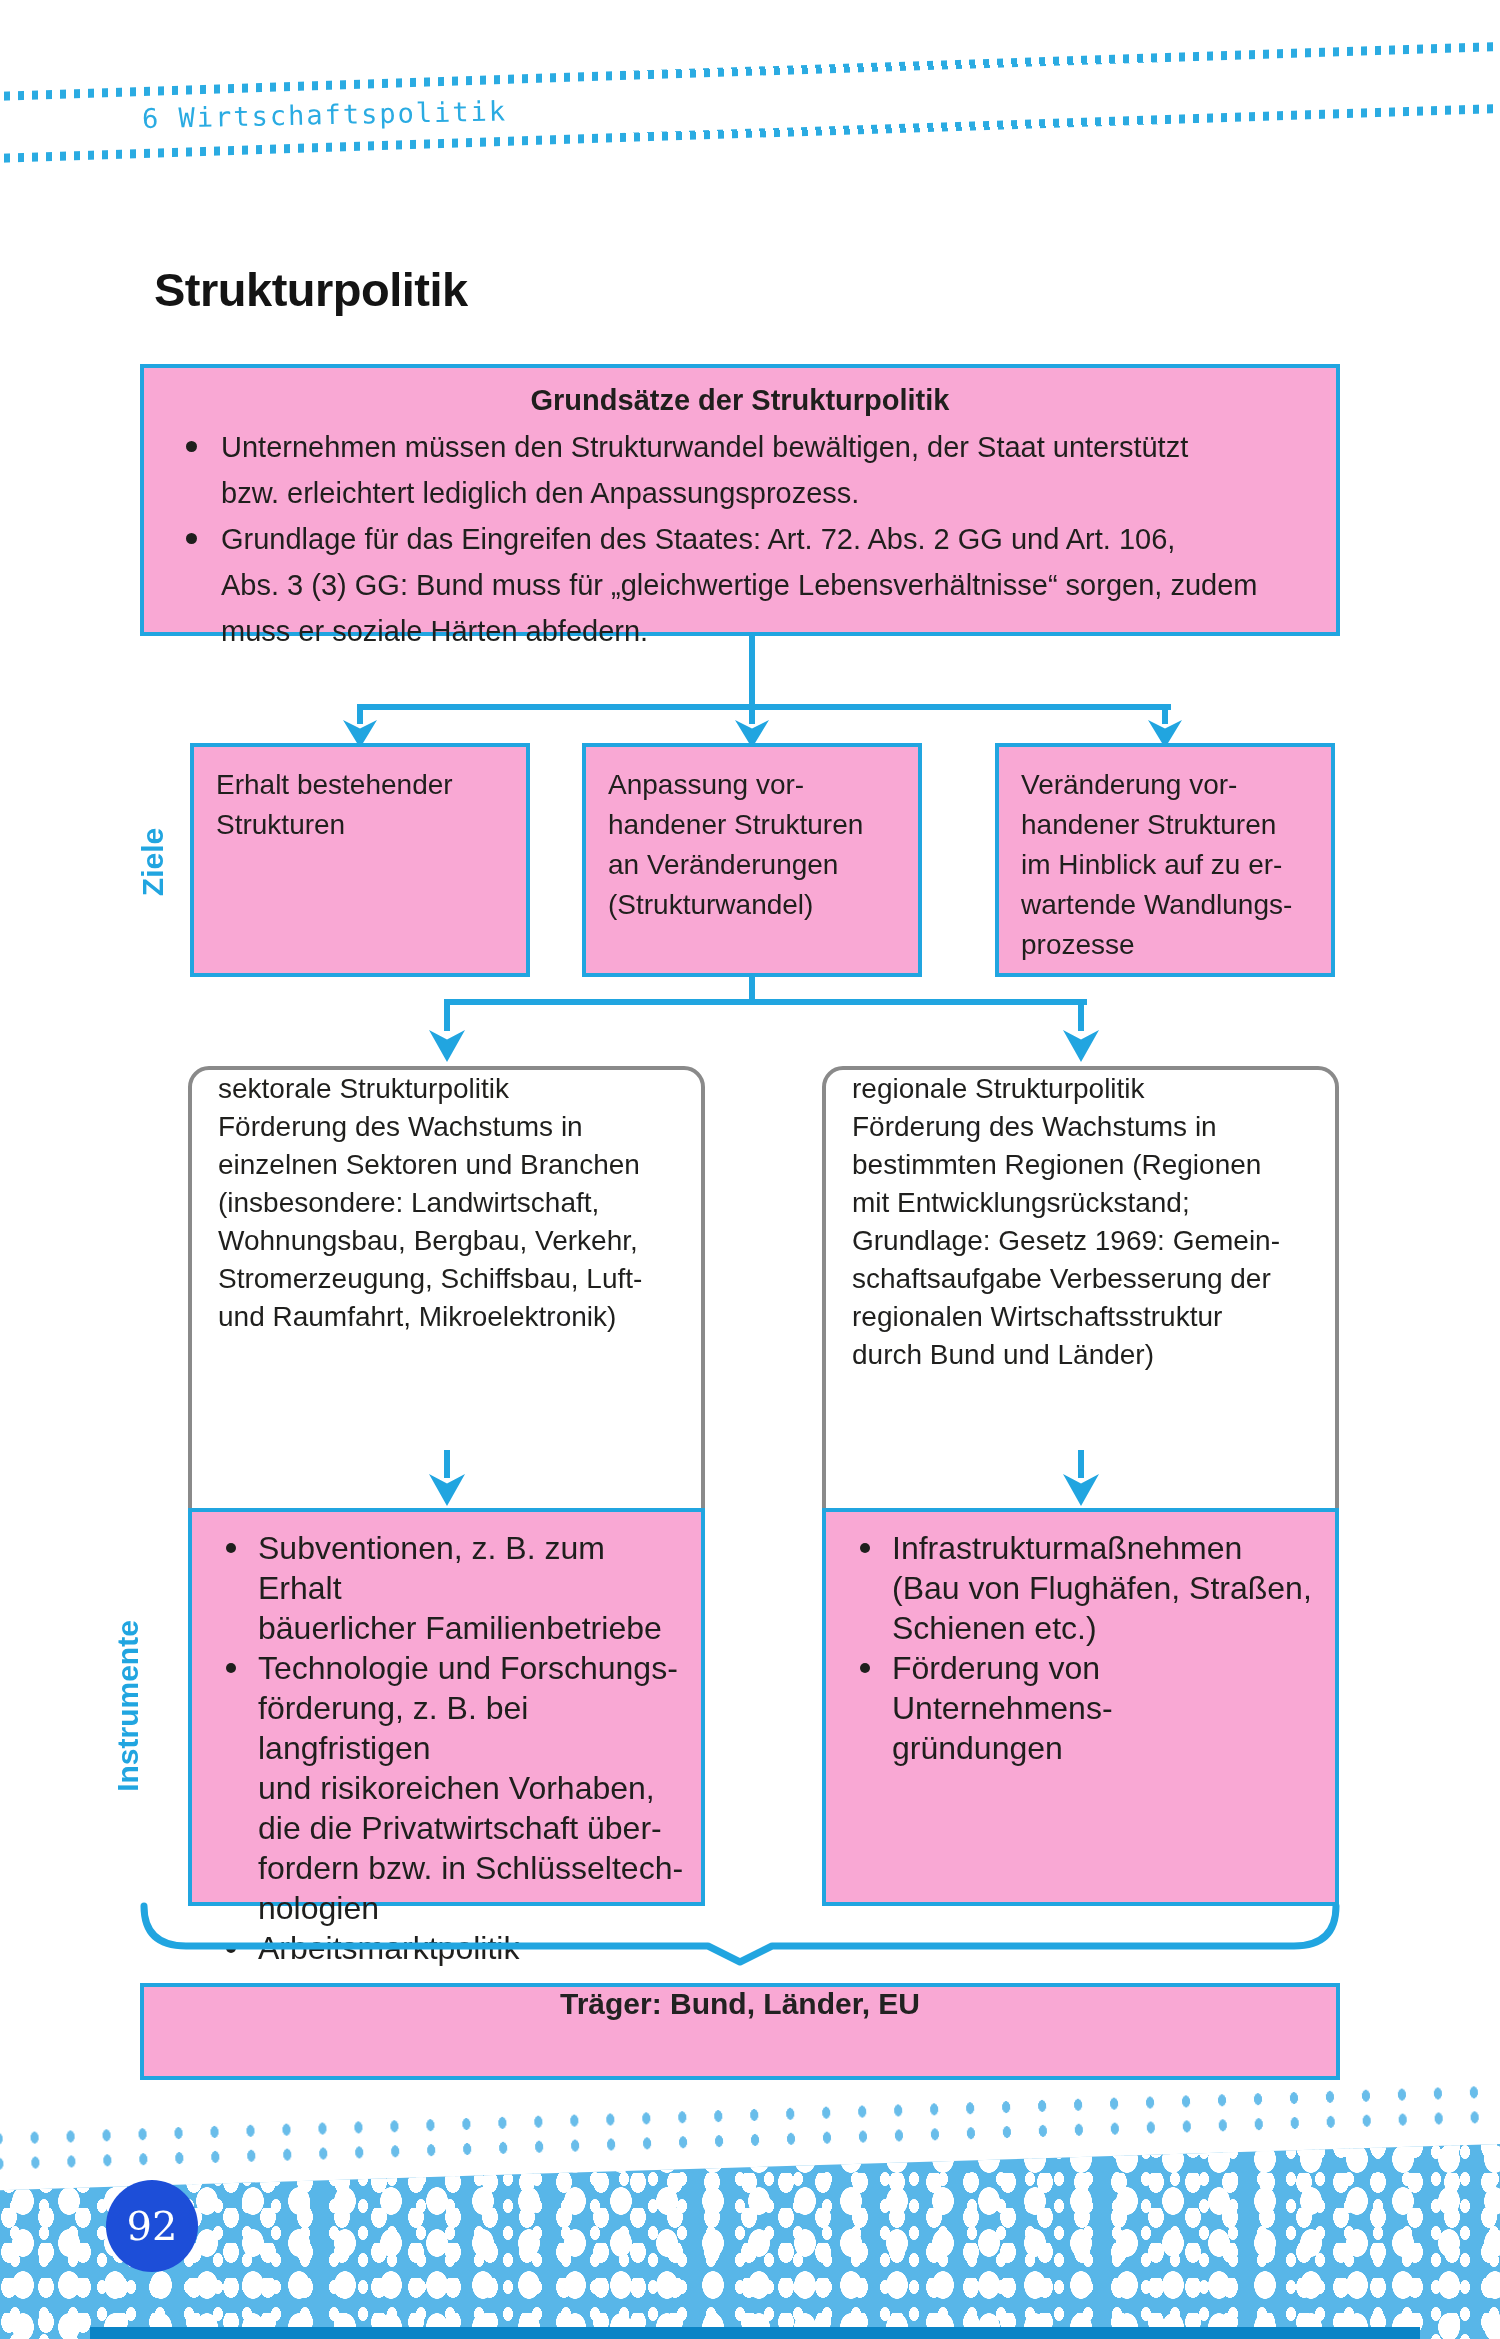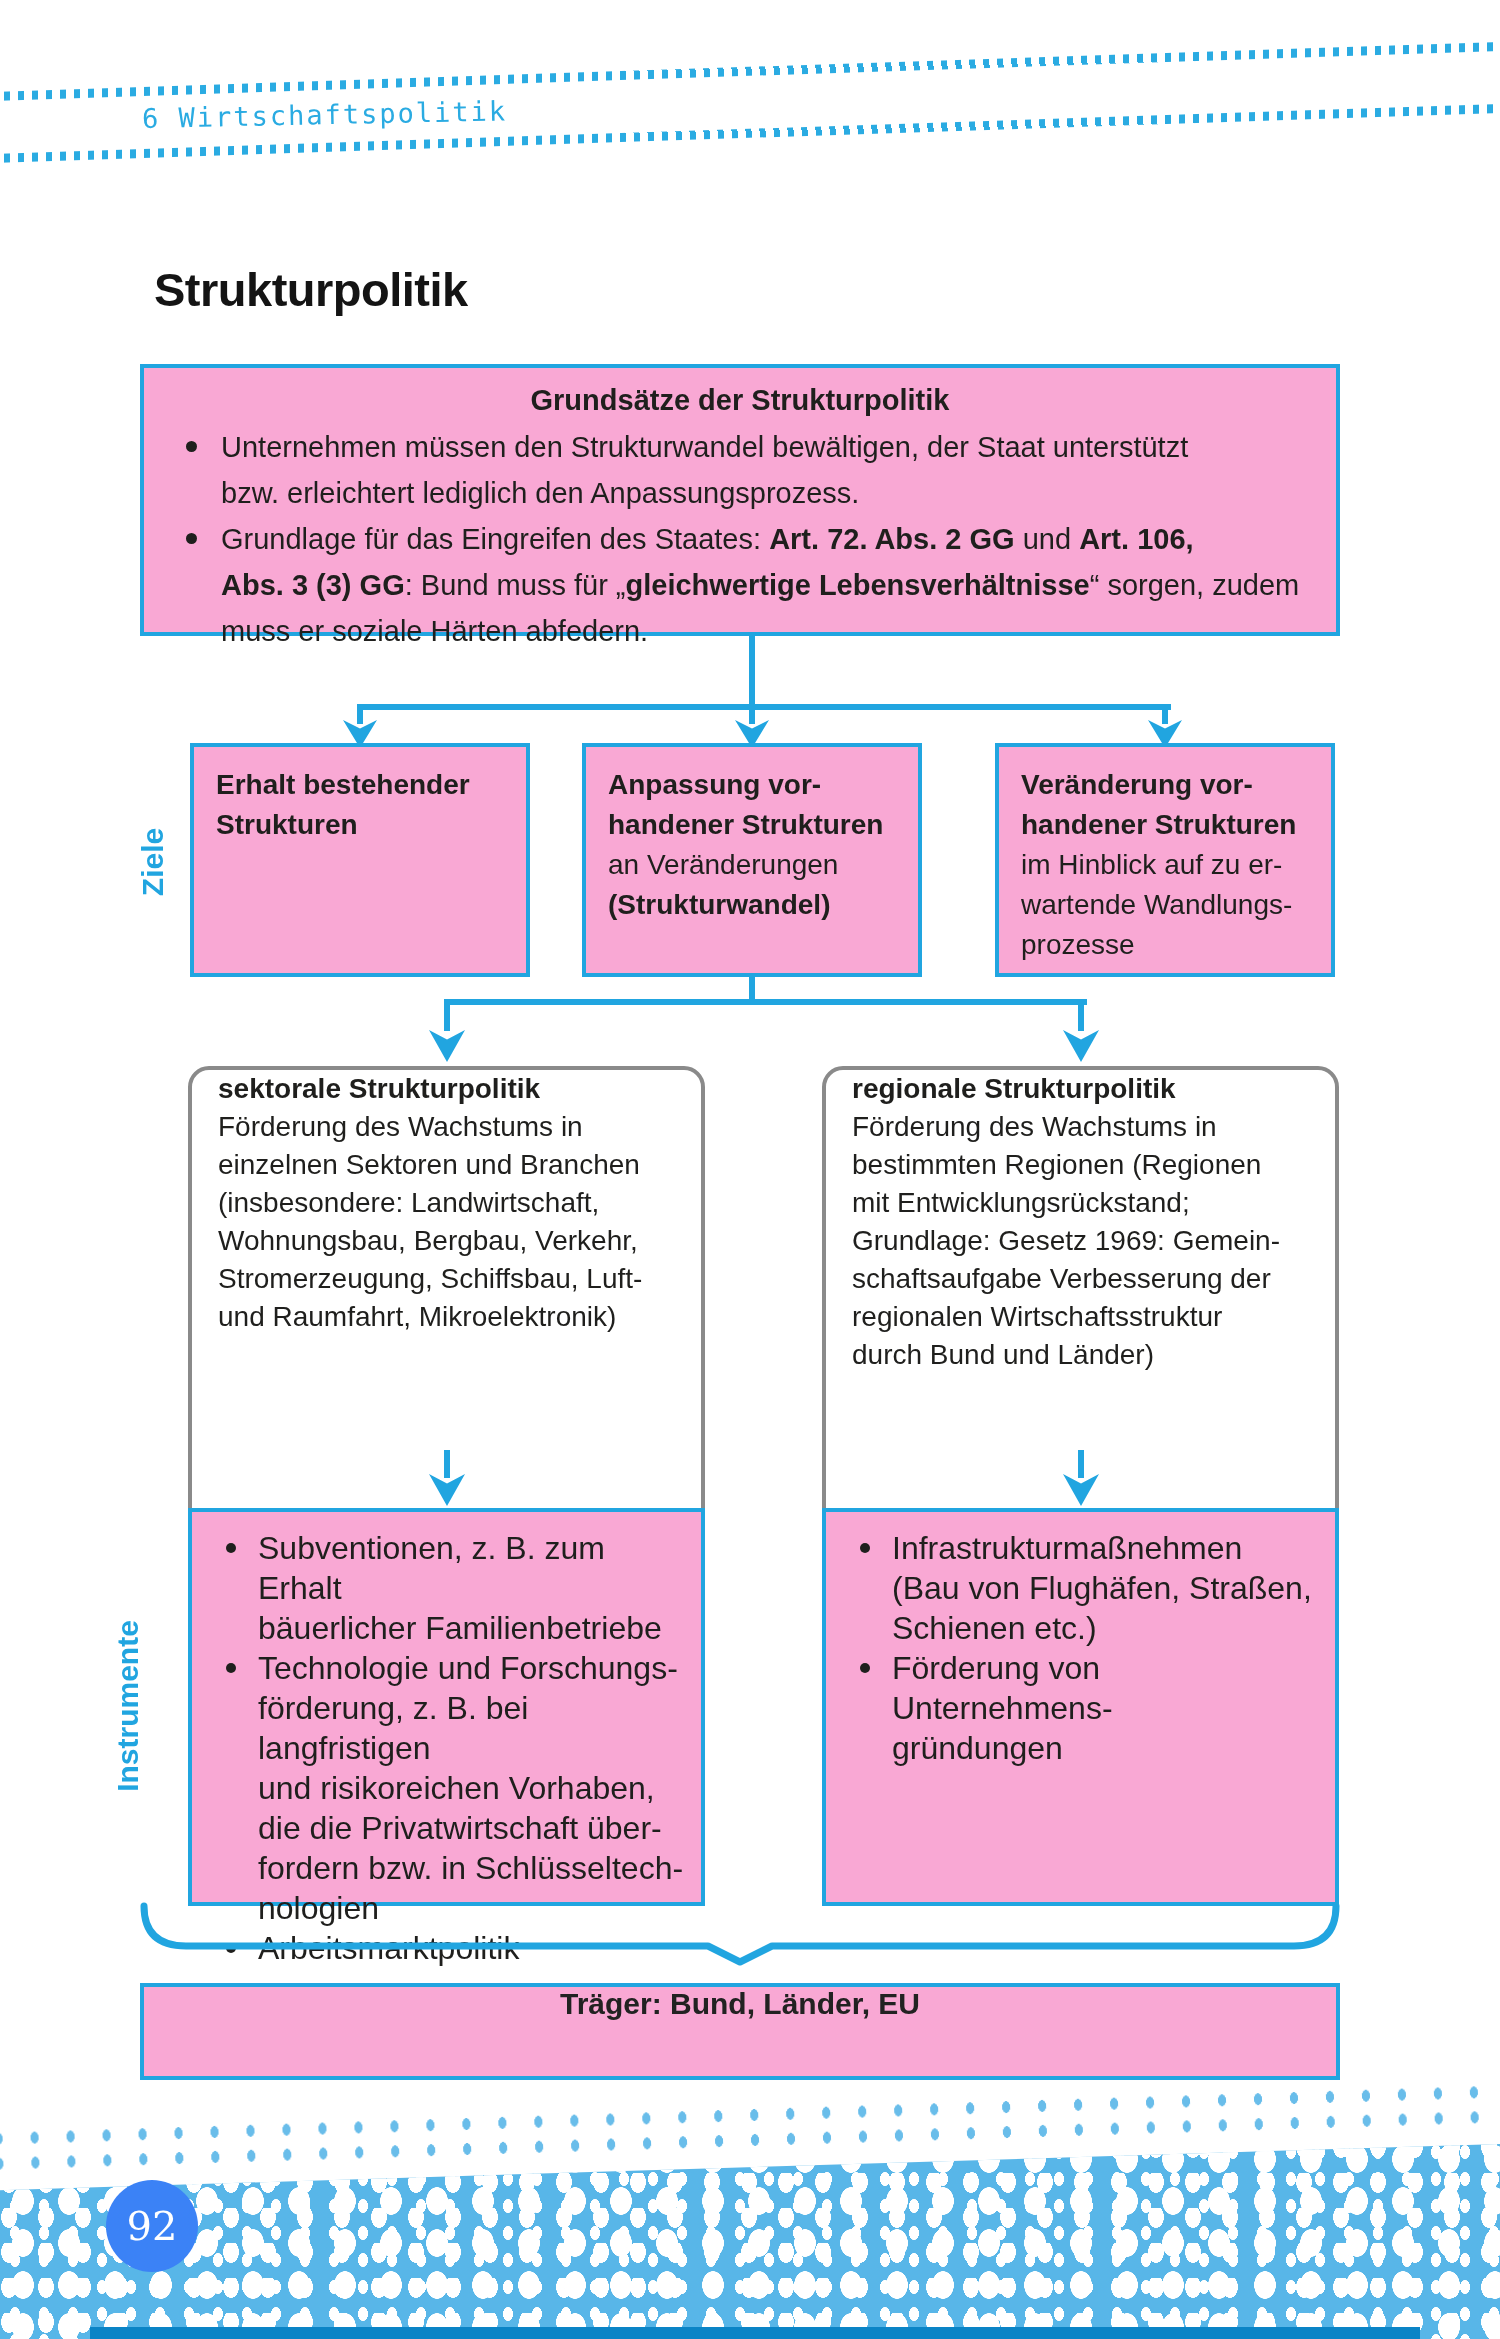--- a/index.html
+++ b/index.html
@@ -86,25 +86,25 @@
           background-image:radial-gradient(ellipse 4px 6px at 9px 11px,#58b6e8 96%,transparent 100%);
           background-size:36px 25px;}
   #band{position:absolute;left:0;top:2138px;width:1500px;height:201px;background-color:#58b6e8;
         clip-path:polygon(0 26%,100% 3%,100% 100%,0 100%);
         background-image:
           radial-gradient(ellipse 11px 14px at 23px 21px,#ffffff 97%,transparent 100%),
           radial-gradient(ellipse 8px 11px at 9px 9px,#ffffff 97%,transparent 100%),
           radial-gradient(ellipse 5px 7px at 15px 14px,#ffffff 97%,transparent 100%);
         background-size:46px 42px,37px 35px,29px 27px;}
   #pagenum{position:absolute;left:106px;top:2180px;width:92px;height:92px;border-radius:50%;
-           background:#3b82f6;color:#ffffff;display:flex;align-items:center;justify-content:center;
+           background:#1d4ed8;color:#ffffff;display:flex;align-items:center;justify-content:center;
            font-family:"DejaVu Serif",serif;font-size:40px;}
   #strip{position:absolute;left:90px;top:2327px;width:1330px;height:12px;background:#0a84c6;}
 
-  b{font-weight:bold;}
+  b{font-weight:normal;}
 </style>
 </head>
 <body>
 
 <div class="page">
 
   <div class="dots" id="dots-top"></div>
   <div class="dots" id="dots-bottom"></div>
   <div id="chapter">6 Wirtschaftspolitik</div>
 

